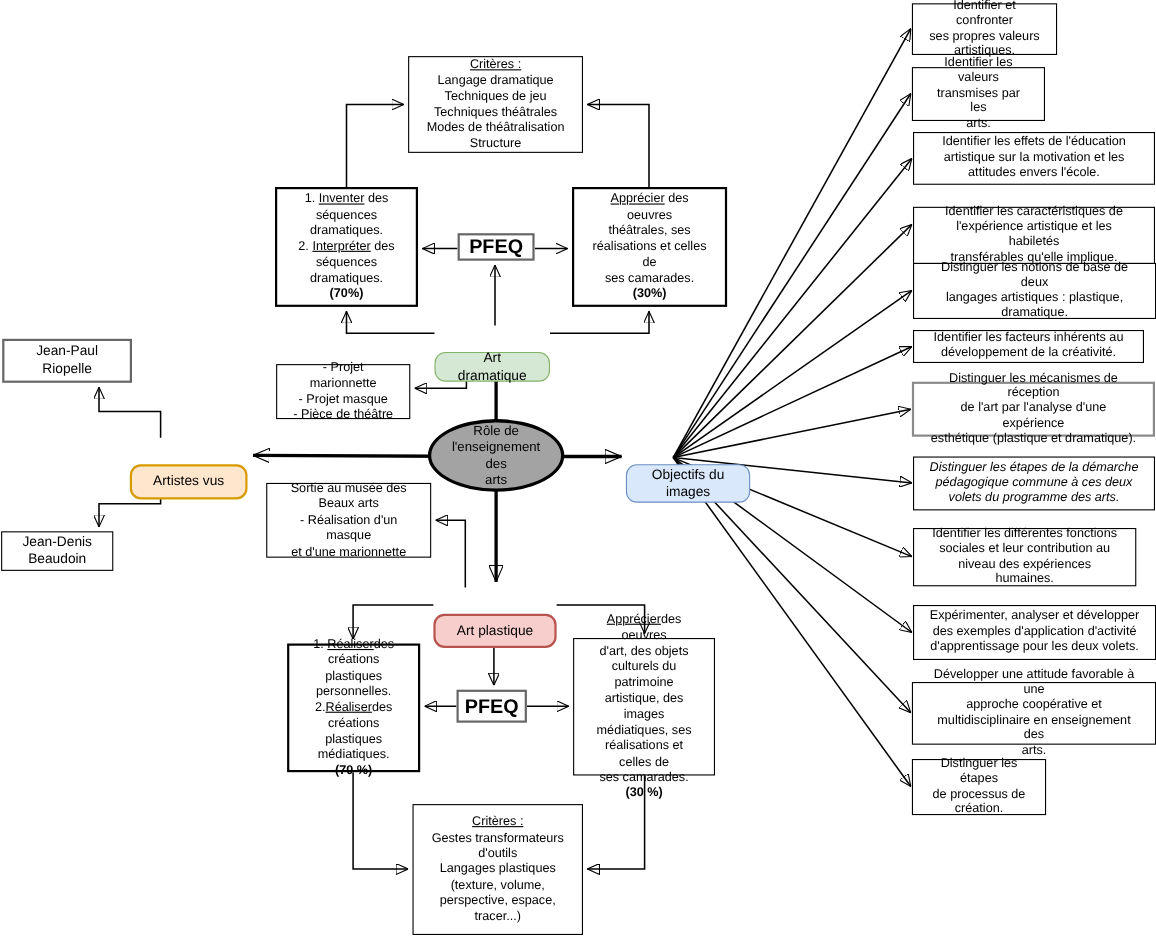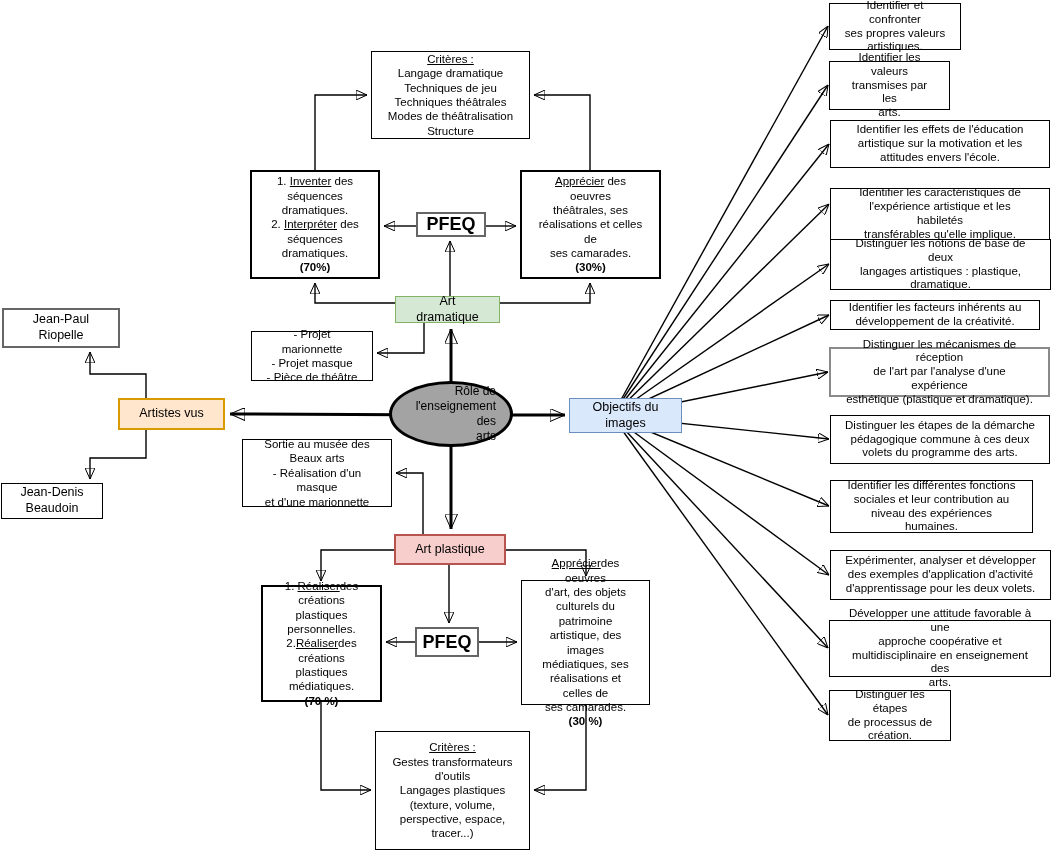--- a/index.html
+++ b/index.html
@@ -6,22 +6,22 @@
   #canvas{position:relative;width:1051px;height:851px;background:#fff;overflow:hidden;
           font-family:"Liberation Sans","DejaVu Sans",sans-serif;color:#000;}
   #connectors{position:absolute;left:0;top:0;z-index:0;}
   #connectors path{fill:none;stroke:#000;}
   .thin{stroke-width:1.4px;}
   .thick{stroke-width:3px;}
   .node{position:absolute;z-index:1;box-sizing:border-box;background:#fff;
         display:flex;align-items:center;justify-content:center;text-align:center;
         font-size:11.5px;line-height:1.25;padding:2px 14px;border:1px solid #000;}
   .pre{white-space:pre-line;}
-  .branch{border-radius:0;font-size:12.5px;z-index:2;}
-  .ellipse{border-radius:50%;border:3.5px solid #000;background:#a3a3a3;font-size:12px;z-index:2;text-align:right;}
+  .branch{border-radius:10px;font-size:12.5px;z-index:2;margin-top:24px;}
+  .ellipse{border-radius:50%;border:3.5px solid #000;background:#a3a3a3;font-size:12px;z-index:2;}
   .pfeq{border:2px solid #666;font-weight:bold;font-size:18px;}
   .obox{line-height:1.2;}
   .rich div{display:block;}
   .u{text-decoration:underline;}
   .b{font-weight:bold;}
 </style>
 </head>
 <body>
 
 <div id="canvas">
@@ -188,21 +188,21 @@
 l'expérience artistique et les habiletés
 transférables qu'elle implique.</div>
   <div class="node obox pre" style="left:830px;top:239px;width:221px;height:51px;">Distinguer les notions de base de deux
 langages artistiques : plastique,
 dramatique.</div>
   <div class="node obox pre" style="left:830px;top:300px;width:210px;height:30px;">Identifier les facteurs inhérents au
 développement de la créativité.</div>
   <div class="node obox pre" style="left:829px;top:347px;width:221px;height:50px;border:2px solid #8a8a8a;">Distinguer les mécanismes de réception
 de l'art par l'analyse d'une expérience
 esthétique (plastique et dramatique).</div>
-  <div class="node obox pre" style="left:830px;top:415px;width:220px;height:49px;">Distinguer les étapes de la démarche
+  <div class="node obox pre" style="left:830px;top:415px;width:220px;height:49px;font-style:italic;">Distinguer les étapes de la démarche
 pédagogique commune à ces deux
 volets du programme des arts.</div>
   <div class="node obox pre" style="left:830px;top:480px;width:203px;height:53px;">Identifier  les différentes fonctions
 sociales et leur contribution au
 niveau des expériences humaines.</div>
   <div class="node obox pre" style="left:830px;top:550px;width:221px;height:50px;">Expérimenter, analyser et développer
 des exemples d'application d'activité
 d'apprentissage pour les deux volets.</div>
   <div class="node obox pre" style="left:829px;top:620px;width:222px;height:57px;">Développer une attitude favorable à une
 approche coopérative et

